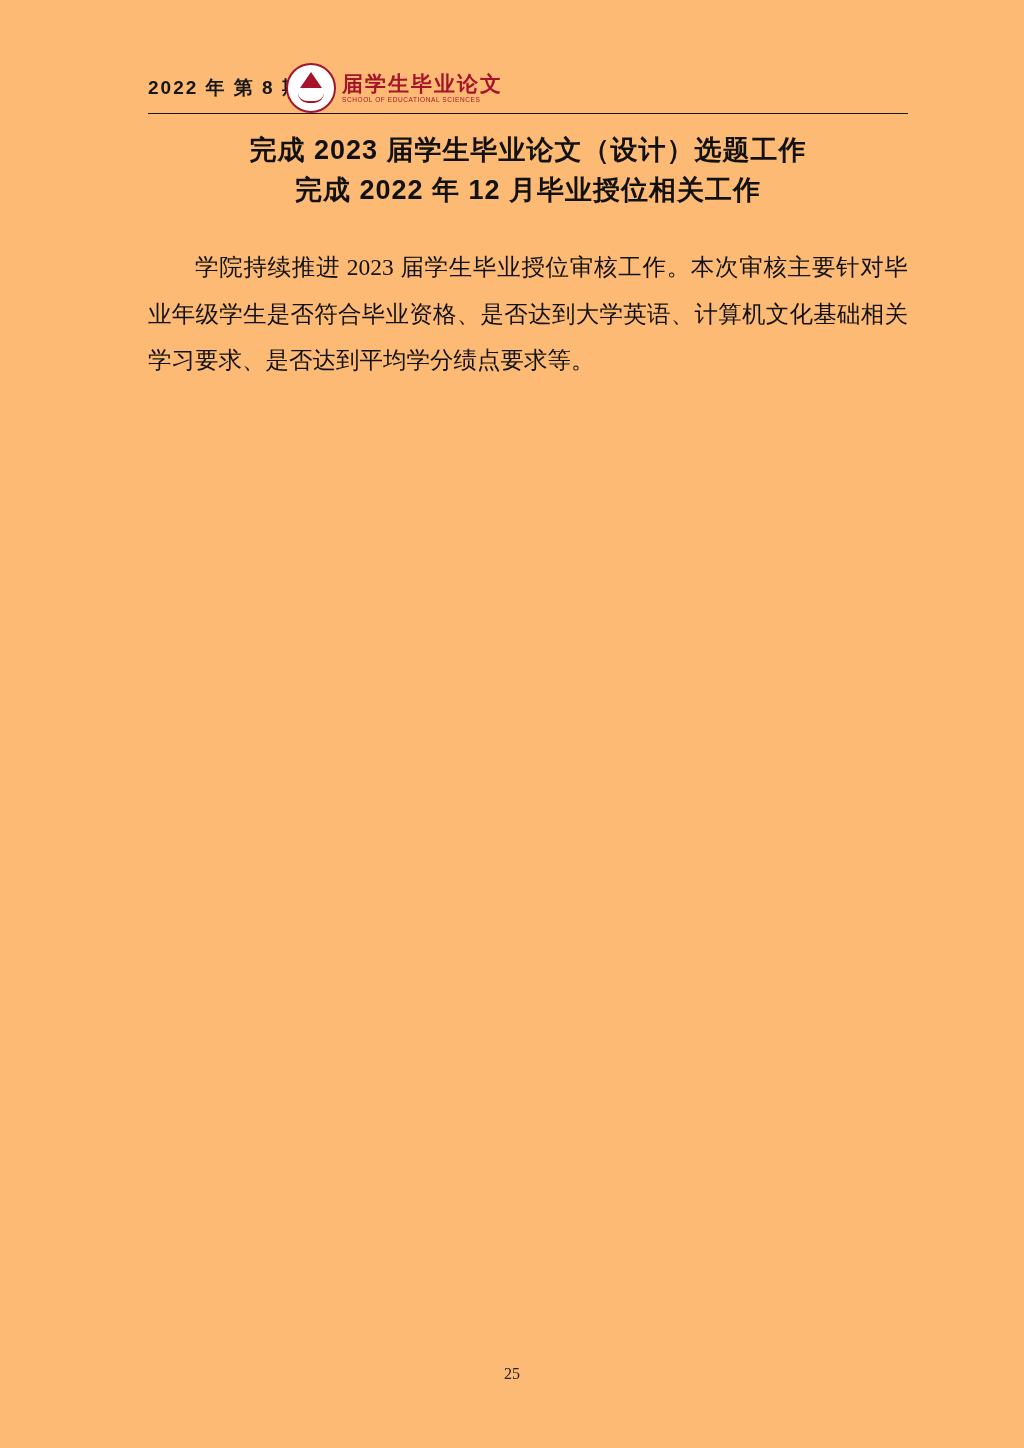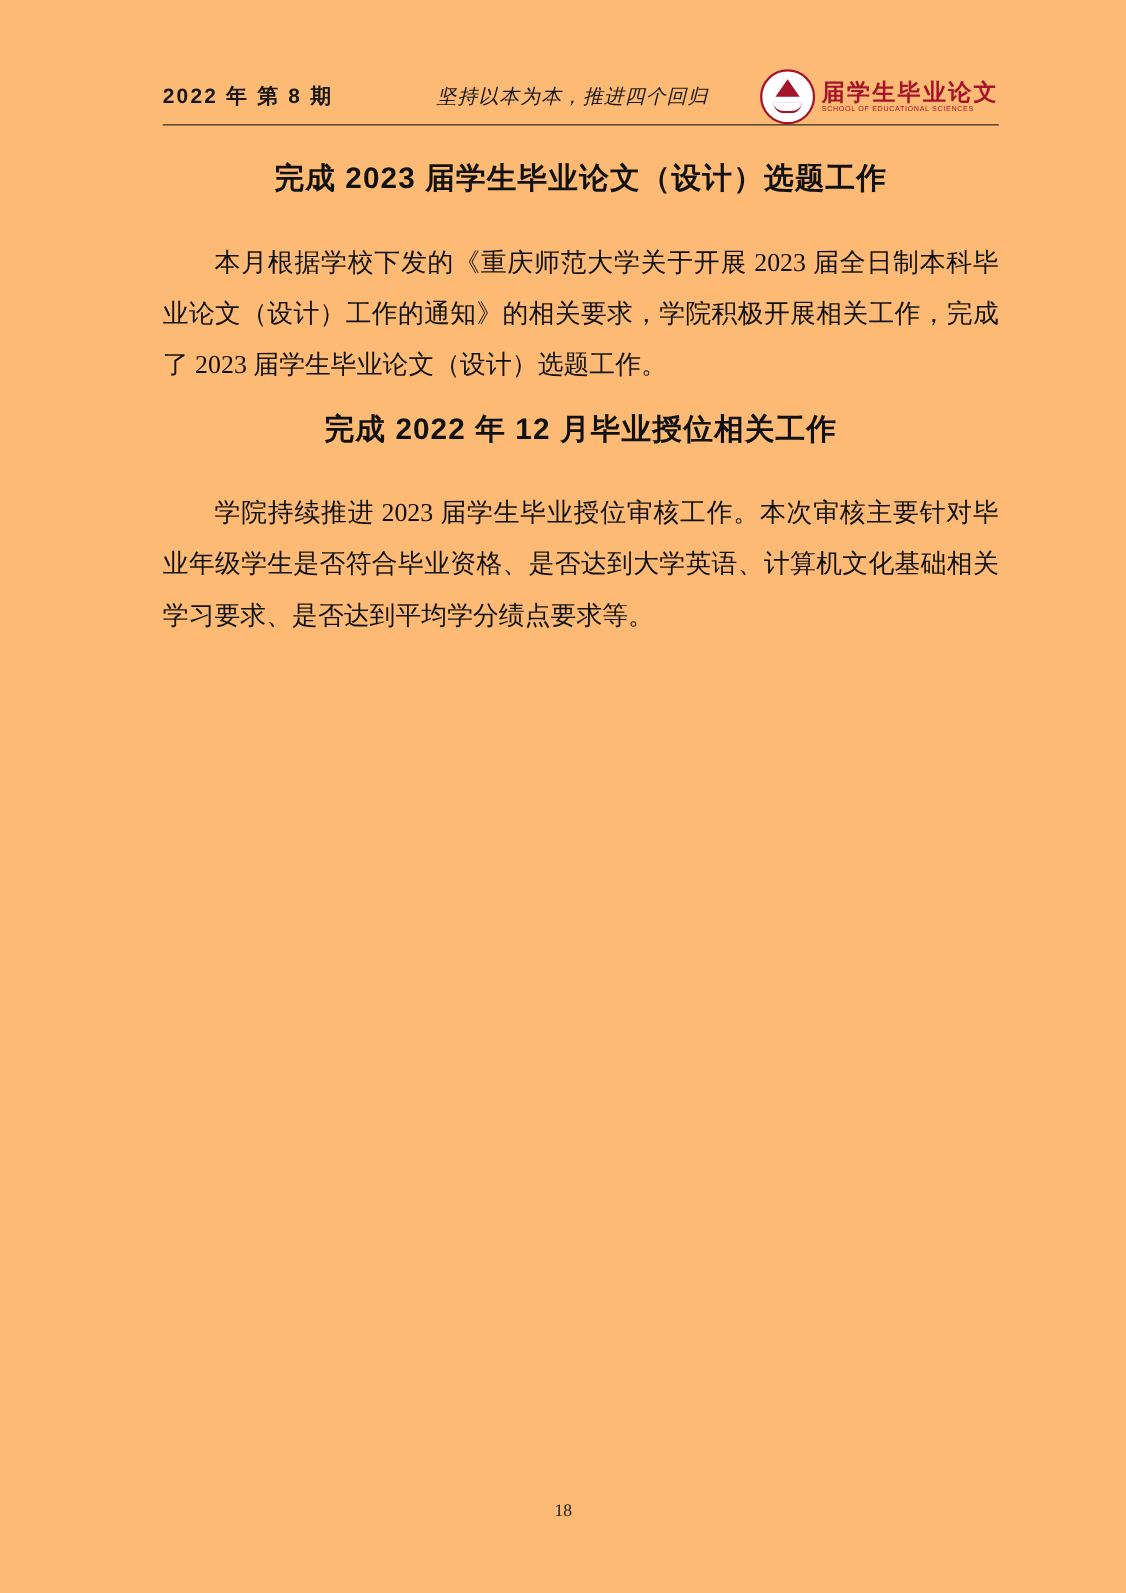--- a/index.html
+++ b/index.html
@@ -114,21 +114,21 @@
     height: 1px;
     background: #1a1a1a;
   }
   .content {
     position: absolute;
     left: 148px;
     top: 128px;
     width: 760px;
   }
   h2.section-title {
-    margin: 16px;
+    margin: 4px;
     font-family: "Liberation Sans", "DejaVu Sans", sans-serif;
     font-weight: bold;
     font-size: 27px;
     text-align: center;
     letter-spacing: 1px;
     color: #111;
   }
   .sec1-title { margin-top: 14px; }
   .sec2-title { margin-top: 126px; }
   p.body-text {
@@ -153,37 +153,35 @@
     color: #222;
   }
 </style>
 </head>
 <body>
 
 <div class="page">
 
   <div class="header">
     <div class="header-left">2022 年 第 8 期</div>
-    <div class="header-center">坚持以本为本，推进四个回归</div>
     <div class="header-logo">
       <div class="logo-seal"></div>
       <div class="logo-text">
         <div class="logo-cn">届学生毕业论文</div>
         <div class="logo-en">SCHOOL OF EDUCATIONAL SCIENCES</div>
       </div>
     </div>
   </div>
 
   <div class="header-rule"></div>
 
   <div class="content">
 
     <h2 class="section-title sec1-title">完成 2023 届学生毕业论文（设计）选题工作</h2>
-    <p class="body-text">本月根据学校下发的《重庆师范大学关于开展 2023 届全日制本科毕业论文（设计）工作的通知》的相关要求，学院积极开展相关工作，完成了 2023 届学生毕业论文（设计）选题工作。</p>
 
     <h2 class="section-title sec2-title">完成 2022 年 12 月毕业授位相关工作</h2>
     <p class="body-text">学院持续推进 2023 届学生毕业授位审核工作。本次审核主要针对毕业年级学生是否符合毕业资格、是否达到大学英语、计算机文化基础相关学习要求、是否达到平均学分绩点要求等。</p>
 
   </div>
 
-  <div class="page-number">18</div>
+  <div class="page-number">25</div>
 
 </div>
 
 </body></html>

